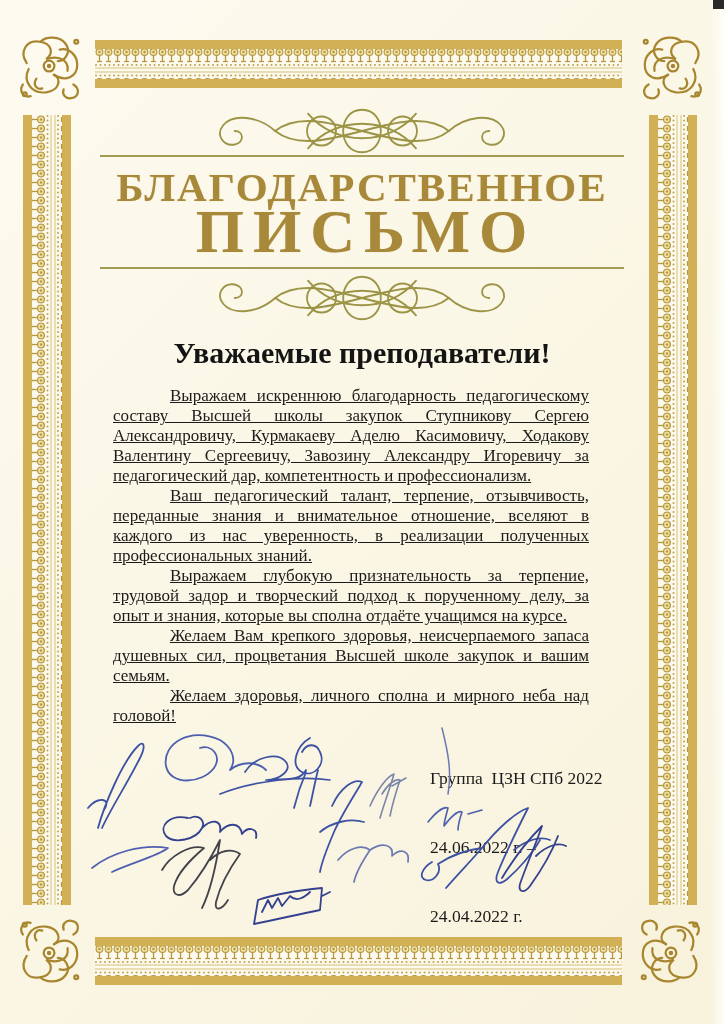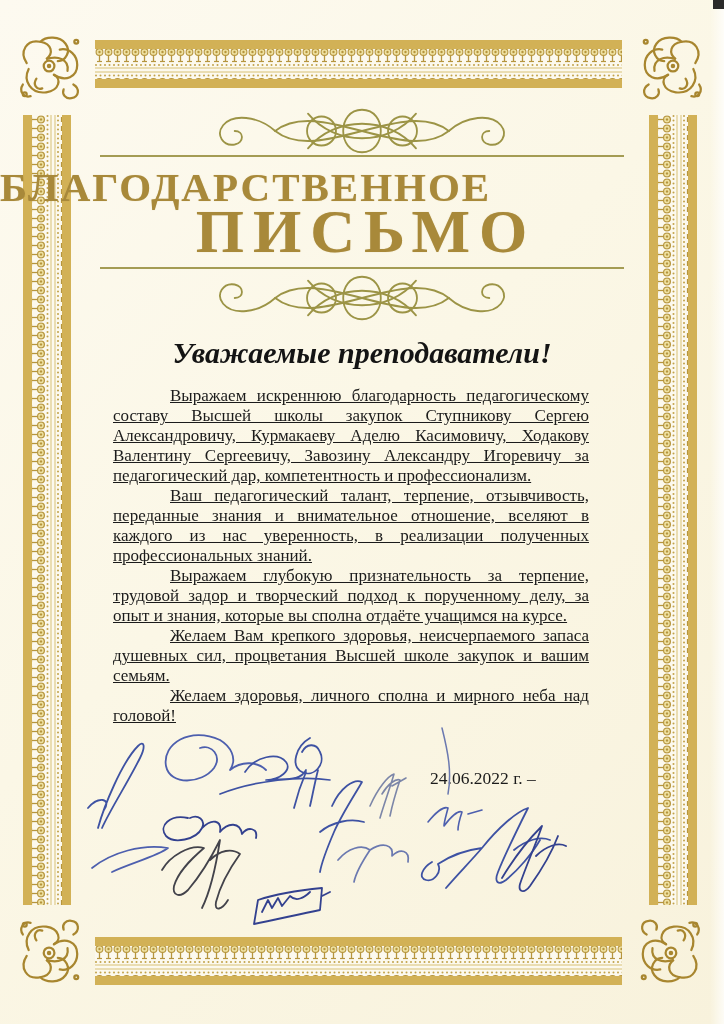--- a/index.html
+++ b/index.html
@@ -8,32 +8,32 @@
     position:relative;width:724px;height:1024px;overflow:hidden;
     background:linear-gradient(135deg,#fdfaf0 0%,#fbf7e6 45%,#f8f2dc 100%);
     font-family:"Liberation Serif","DejaVu Serif",serif;
     color:#1c1c1c;
   }
   svg.band{position:absolute;display:block;}
   svg.corner{position:absolute;width:68px;height:68px;}
   .rule{position:absolute;height:2px;background:#9c9446;opacity:.92;}
   svg.flourish{position:absolute;width:310px;height:54px;left:207px;}
   .title1{
-    position:absolute;left:0;top:163px;width:724px;text-align:left;
+    position:absolute;left:0;top:163px;width:724px;text-align:center;
     font-size:41px;font-weight:bold;letter-spacing:2px;color:#a8893a;
     text-shadow:0 0 1px rgba(168,137,58,.35);
   }
   .title2{
     position:absolute;left:4px;top:196px;width:724px;text-align:center;
     font-size:62px;font-weight:bold;letter-spacing:9px;color:#a8893a;
     text-shadow:0 0 1px rgba(168,137,58,.35);
   }
   .greeting{
     position:absolute;left:0;top:336px;width:724px;text-align:center;
-    font-size:30px;font-weight:bold;font-style:italic;color:#141414;
+    font-size:30px;font-weight:bold;color:#141414;
   }
   .body-text{
     position:absolute;left:113px;top:386px;width:476px;
     font-size:17px;line-height:20px;text-align:justify;color:#1b1b1b;text-decoration:underline;
   }
   .body-text p{margin:0;text-indent:57px;}
   .signoff{
     position:absolute;left:430px;top:721px;
     font-size:17.5px;line-height:23px;color:#1b1b1b;white-space:pre;
   }
@@ -154,21 +154,23 @@
 
   <div class="body-text">
     <p>Выражаем искреннюю благодарность педагогическому составу Высшей школы закупок Ступникову Сергею Александровичу, Курмакаеву Аделю Касимовичу, Ходакову Валентину Сергеевичу, Завозину Александру Игоревичу за педагогический дар, компетентность и профессионализм.</p>
     <p>Ваш педагогический талант, терпение, отзывчивость, переданные знания и внимательное отношение, вселяют в каждого из нас уверенность, в реализации полученных профессиональных знаний.</p>
     <p>Выражаем глубокую признательность за терпение, трудовой задор и творческий подход к порученному делу, за опыт и знания, которые вы сполна отдаёте учащимся на курсе.</p>
     <p>Желаем Вам крепкого здоровья, неисчерпаемого запаса душевных сил, процветания Высшей школе закупок и вашим семьям.</p>
     <p>Желаем здоровья, личного сполна и мирного неба над головой!</p>
   </div>
 
   <div class="signoff">
+    <div>Группа  ЦЗН СПб 2022</div>
     <div>24.06.2022 г. –</div>
+    <div>24.04.2022 г.</div>
   </div>
 
   <svg class="signatures" viewBox="0 0 545 235">
     <g fill="none" stroke-linecap="round" stroke-linejoin="round">
       <path stroke="#3e52a3" stroke-width="1.8" d="M28 118 C34 96 52 52 68 36 C74 30 76 36 70 48 C58 72 40 100 32 118 M18 98 C28 86 42 88 34 100"></path>
       <path stroke="#4d5fae" stroke-width="1.8" d="M150 30 C120 16 92 34 96 56 C100 76 132 74 144 58 C152 46 142 34 130 38 M150 30 C160 36 168 48 160 60 C172 50 188 52 196 60"></path>
       <path stroke="#3e52a3" stroke-width="1.7" d="M175 62 C185 46 208 42 216 52 C222 60 210 70 196 70 C214 68 230 72 236 60 M150 84 C185 70 232 66 260 70"></path>
       <path stroke="#33418f" stroke-width="1.8" d="M118 108 C100 104 88 116 96 126 C104 134 126 130 132 118 C136 110 128 104 120 108 M132 118 C142 108 152 110 150 122 C158 112 170 112 172 124 C178 116 188 118 186 128"></path>
       <path stroke="#4d5fae" stroke-width="1.7" d="M22 158 C42 142 72 134 98 138 C88 146 58 154 42 162"></path>
       <path stroke="#43434b" stroke-width="1.8" d="M92 160 C100 146 120 134 134 138 C120 150 108 162 104 176 C102 186 110 188 118 180 C130 166 142 146 150 130 C146 156 140 182 132 198 M140 150 C150 140 162 138 170 144 C160 158 150 176 146 192 C144 202 152 200 158 190"></path>

